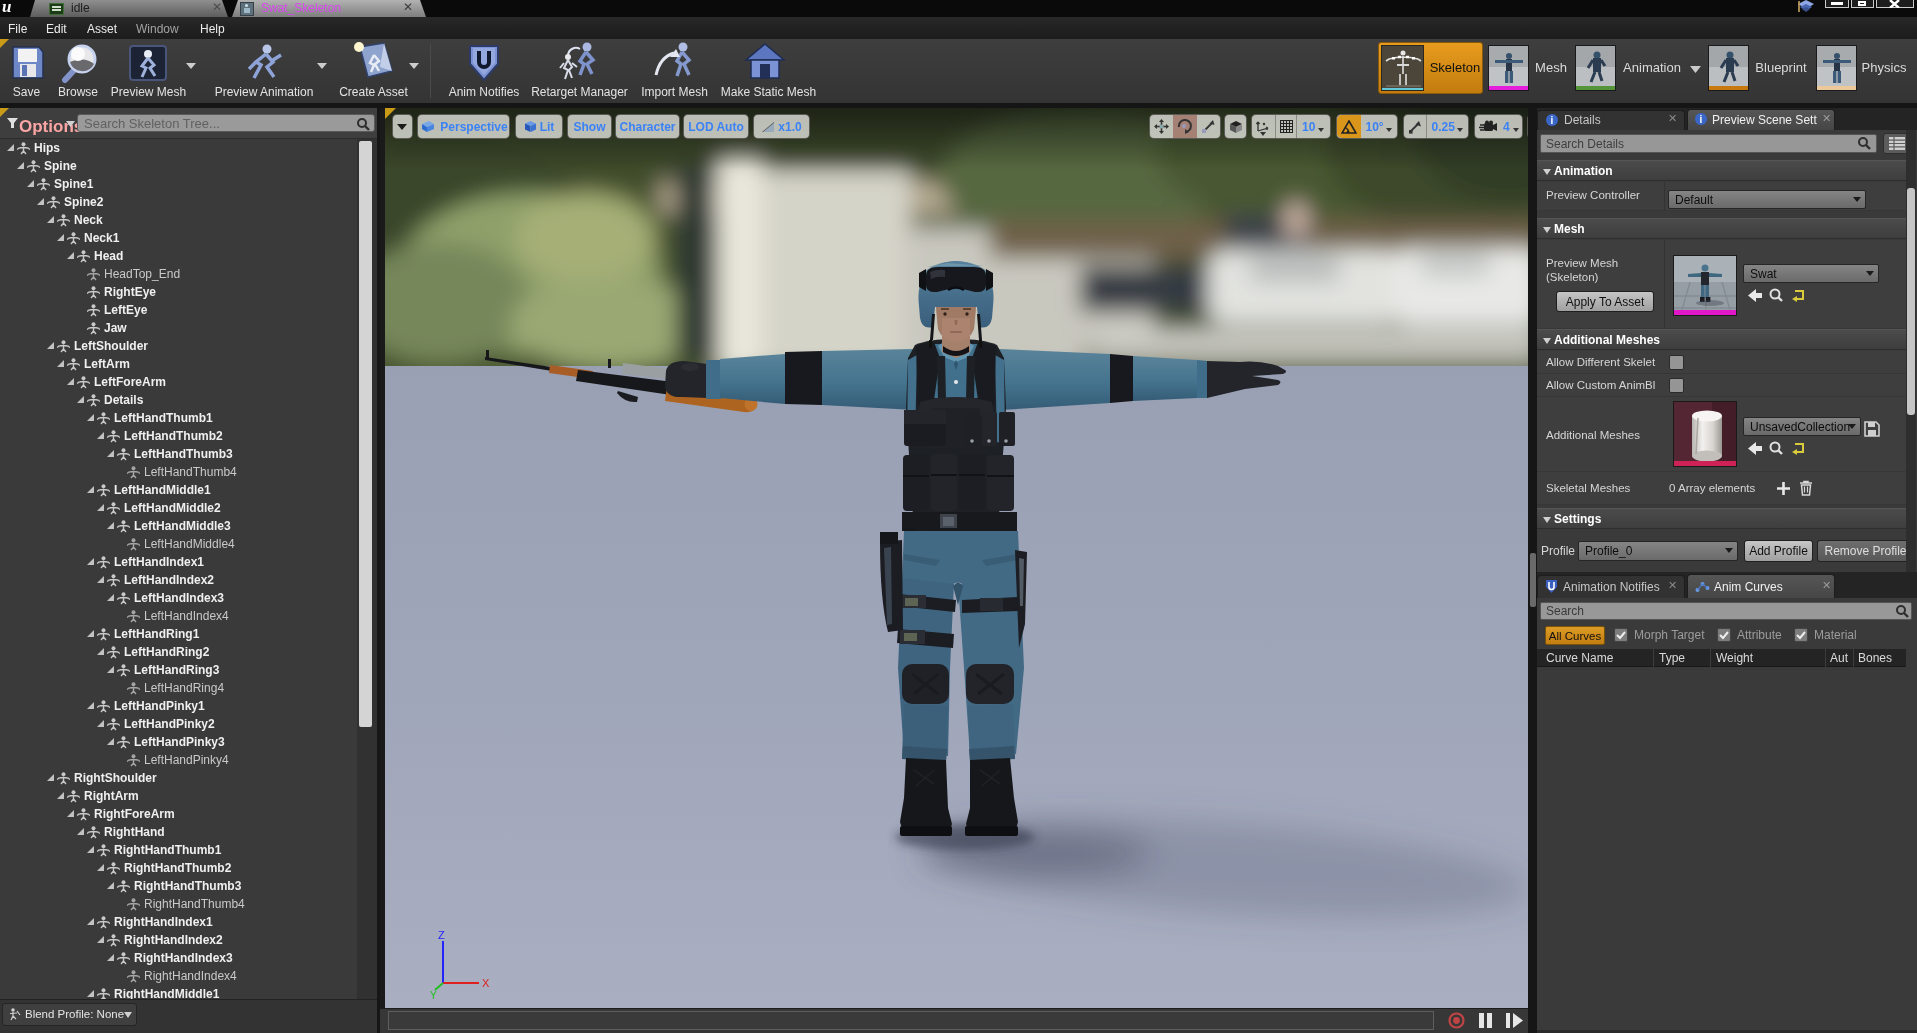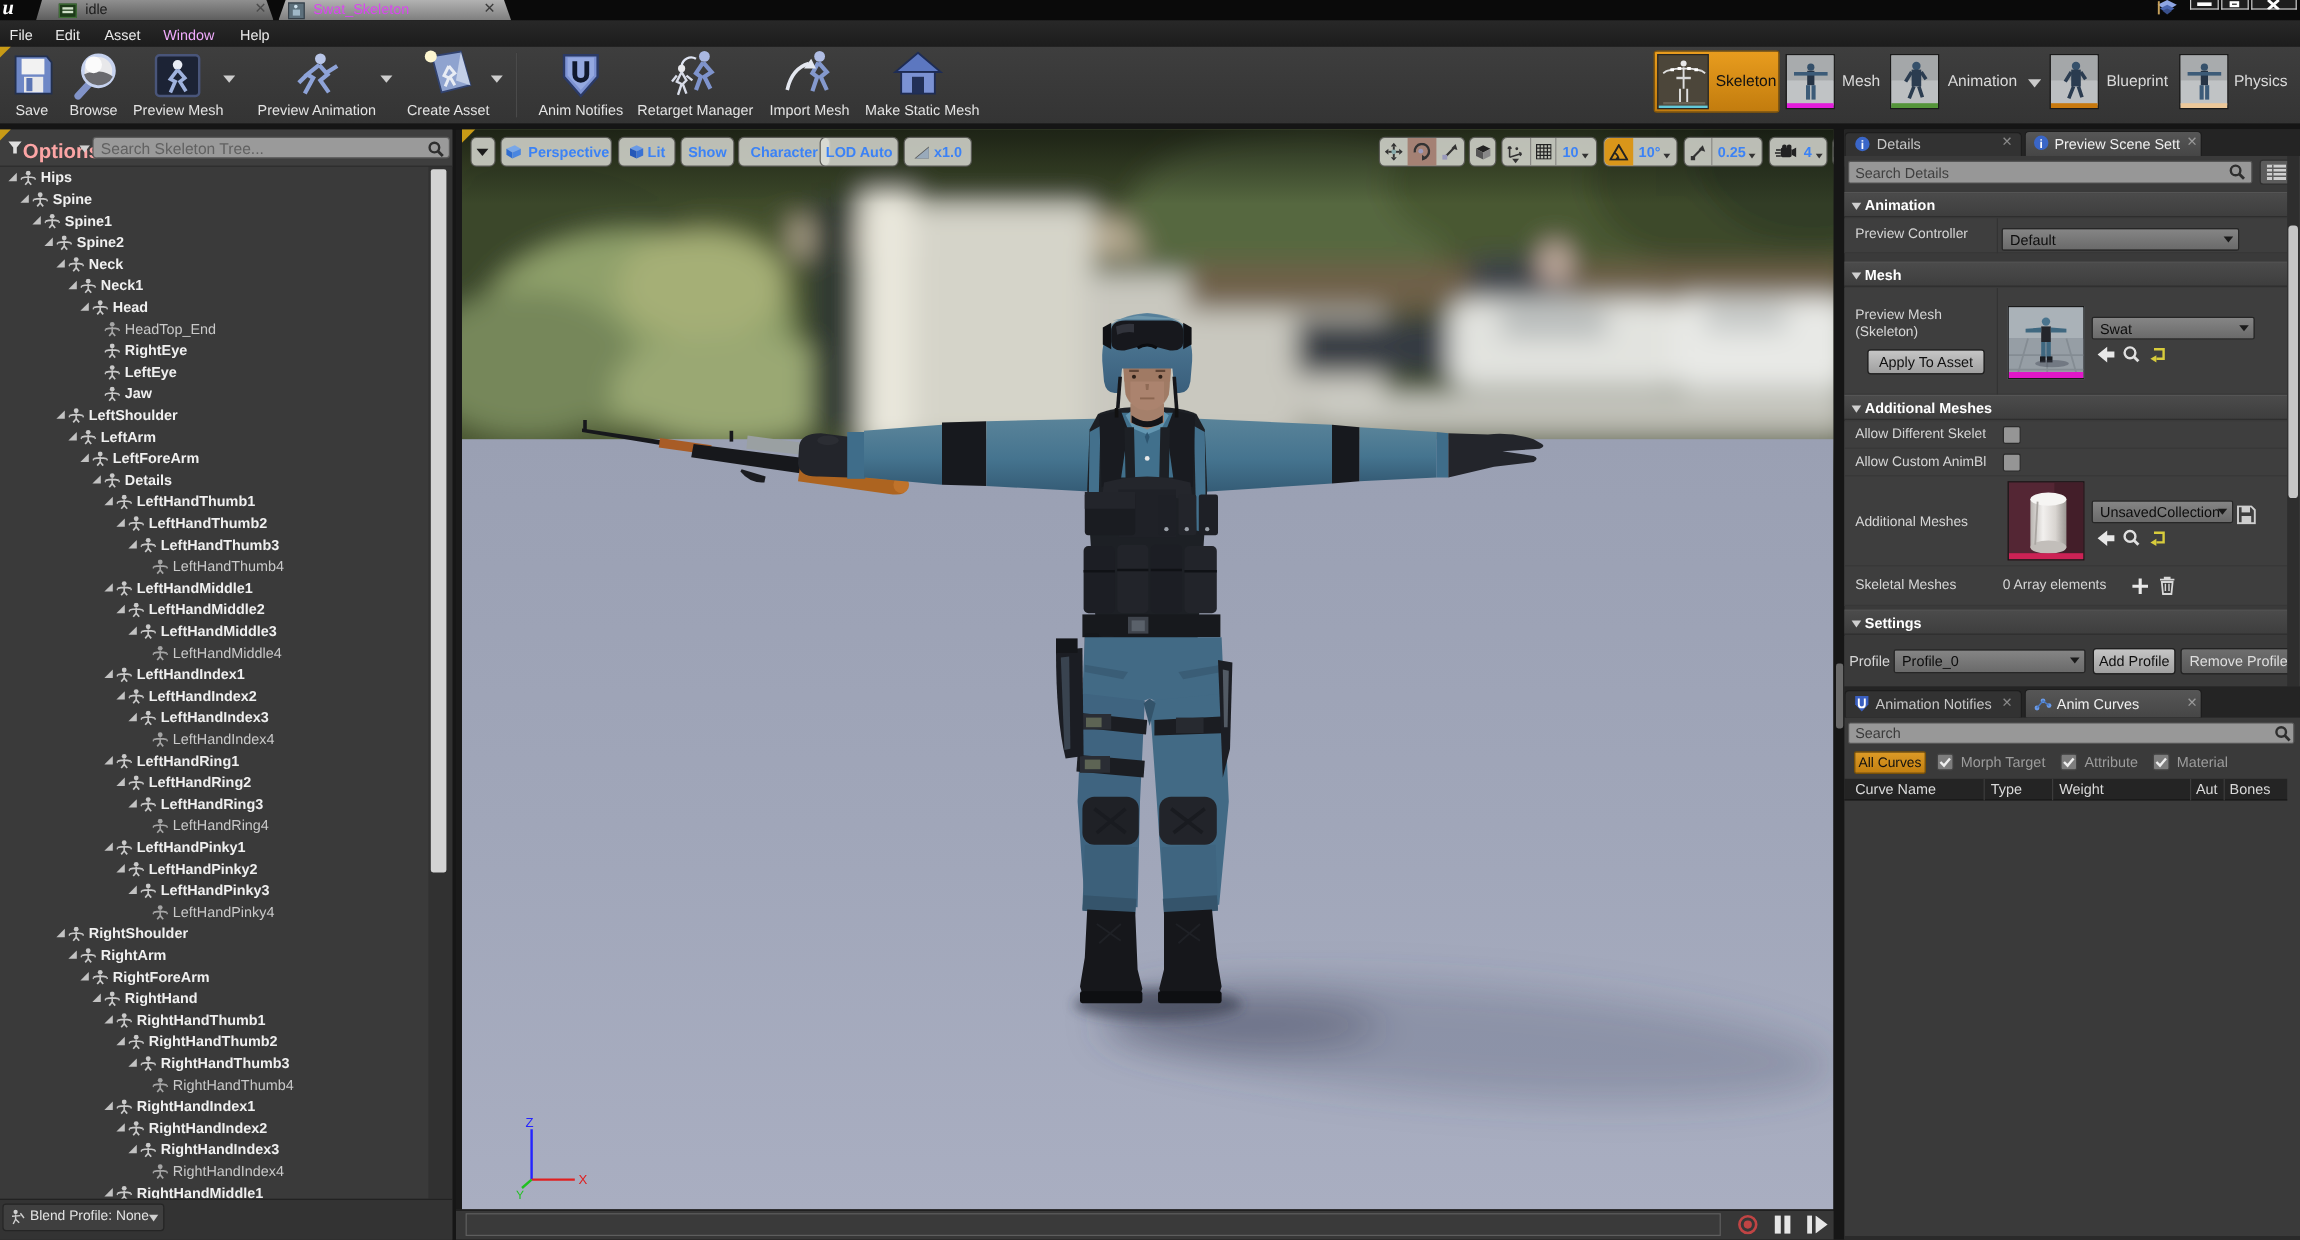--- a/index.html
+++ b/index.html
@@ -62,21 +62,21 @@
 <div class="abs" style="left:1858px;top:1px;width:8px;height:5px;border:2px solid #fff;"></div>
 <div class="abs" style="left:1876px;top:0px;width:38px;height:8px;border:1px solid #ccc;border-top:none;background:#1d1d1d;"></div>
 <svg class="abs" style="left:1889px;top:0px" width="11" height="8">
       <path d="M1 0 L10 8 M10 0 L1 8" stroke="#fff" stroke-width="2.4"></path>
     </svg>
 
 <div class="abs" style="left:0;top:17px;width:1917px;height:22px;background:linear-gradient(#282828,#1c1c1c);"></div>
 <div class="abs tx12" style="left:8px;top:22px;color:#ececec;">File</div>
 <div class="abs tx12" style="left:46px;top:22px;color:#ececec;">Edit</div>
 <div class="abs tx12" style="left:87px;top:22px;color:#ececec;">Asset</div>
-<div class="abs tx12" style="left:136px;top:22px;color:#f0abfc;">Window</div>
+<div class="abs tx12" style="left:136px;top:22px;color:#a3a3a3;">Window</div>
 <div class="abs tx12" style="left:200px;top:22px;color:#ececec;">Help</div>
 
 <div class="abs" style="left:0;top:39px;width:1917px;height:64px;background:linear-gradient(#3e3e3e,#343434);"></div>
 <div class="gold" style="left:0;top:39px;"></div>
 <div class="abs" style="left:0;top:103px;width:1917px;height:5px;background:#151515;"></div>
 
 <svg class="abs" style="left:10px;top:44px" width="36" height="38" viewBox="0 0 36 38">
  <path d="M3 3 L29 3 L33 8 L33 34 L3 34 Z" fill="#6e87c6" stroke="#23304f" stroke-width="1.5"></path>
  <rect x="8" y="5" width="19" height="13" fill="#f2f2f2"></rect>
  <rect x="10" y="20" width="16" height="13" fill="#e8e8ea"></rect>
@@ -960,21 +960,21 @@
         <polygon points="3,4 8,7 8,12 3,9" fill="#2e6cd0"></polygon>
         <polygon points="8,7 15,4 15,9 8,12" fill="#4a86e0"></polygon>
       </svg>Perspective</div>
 <div class="vbtn" style="left:515px;width:48px;">
  <svg width="13" height="13" viewBox="0 0 13 13" style="margin-right:3px">
         <polygon points="1,3.5 6.5,1 12,3.5 6.5,6" fill="#6a9ae6"></polygon>
         <polygon points="1,3.5 6.5,6 6.5,12 1,9.5" fill="#2558b8"></polygon>
         <polygon points="6.5,6 12,3.5 12,9.5 6.5,12" fill="#3a72d2"></polygon>
       </svg>Lit</div>
 <div class="vbtn" style="left:567px;width:45px;">Show</div>
-<div class="vbtn" style="left:615px;width:77px;">Character</div>
+<div class="vbtn" style="left:615px;width:65px;">Character</div>
 <div class="vbtn" style="left:683px;width:66px;">LOD Auto</div>
 <div class="vbtn" style="left:753px;width:57px;">
  <svg width="14" height="12" viewBox="0 0 14 12" style="margin-right:3px">
         <polygon points="1,11 13,1 13,11" fill="#555"></polygon>
         <polygon points="2,11 13,2 13,11" fill="#9ab"></polygon>
       </svg>x1.0</div>
 
 <div class="vbtn" style="left:1149px;width:72px;padding:0;">
  <div class="seg" style="width:24px;">
         <svg width="15" height="15" viewBox="0 0 15 15">

